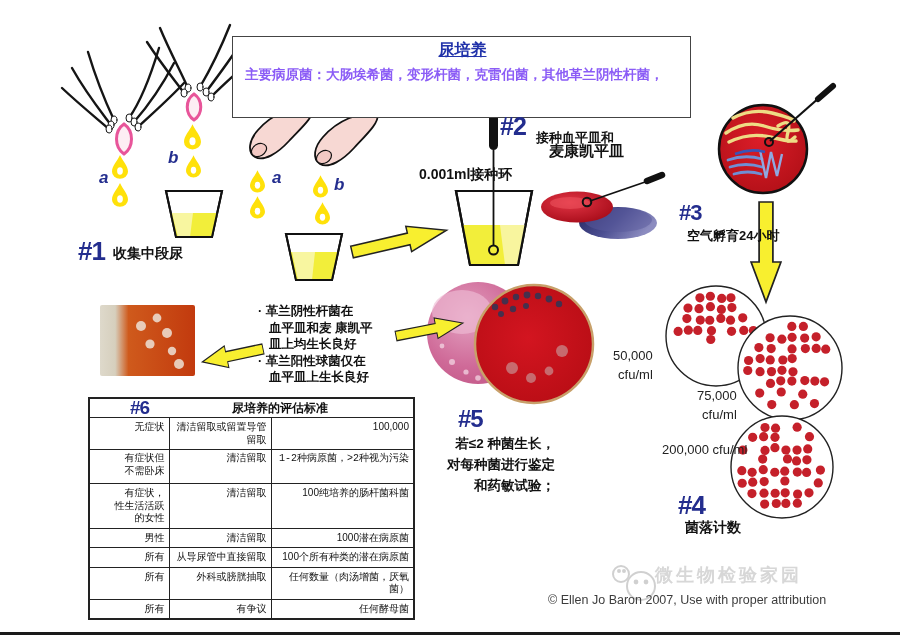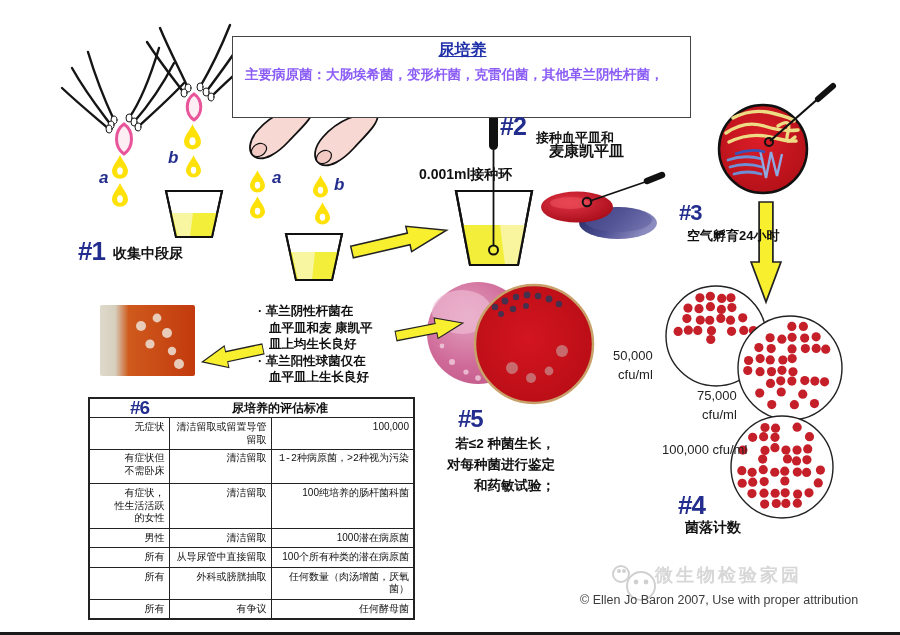--- a/index.html
+++ b/index.html
@@ -27,21 +27,21 @@
   .s5txt{color:#111;font-weight:700;font-size:13.5px;line-height:21px;}
   table.eval{
     border-collapse:collapse;background:#fff;table-layout:fixed;
     border:2px solid #222;font-size:10px;color:#111;
   }
   table.eval td{border:1px solid #222;vertical-align:top;padding:3px 4px;line-height:12.5px;}
   td.tt{border-bottom:1px solid #222;}
   .t6row{display:flex;align-items:center;height:16px;}
   .num6{color:#232d8e;font-weight:800;font-size:19px;letter-spacing:-1px;margin-left:38px;}
   .t6{flex:1;text-align:center;font-weight:700;font-size:12px;}
-  .copyright{color:#3c3c3c;font-size:12.5px;z-index:3;margin-left:32px;}
+  .copyright{color:#3c3c3c;font-size:12.5px;z-index:3;}
   .watermark{color:#d7d7d7;font-size:18px;font-weight:700;letter-spacing:3px;z-index:1;}
 </style>
 </head>
 <body>
 
 <div class="canvas">
 
   <svg class="art" width="900" height="635" viewBox="0 0 900 635">
     <defs>
       <symbol id="drop" viewBox="0 0 20 30">
@@ -380,21 +380,21 @@
   <div class="abs cn" style="left:536px;top:129px;font-size:13px;">接种血平皿和</div>
   <div class="abs cn" style="left:536px;top:142px;font-size:15px;margin-left:13px;">麦康凯平皿</div>
 
   <div class="abs blue-num" style="left:679px;top:200px;font-size:22px;">#3</div>
   <div class="abs cn" style="left:687px;top:227px;font-size:13px;">空气孵育24小时</div>
 
   <div class="abs cfu pre" style="left:613px;top:346px;">50,000
 cfu/ml</div>
   <div class="abs cfu pre" style="left:697px;top:386px;">75,000
 cfu/ml</div>
-  <div class="abs cfu" style="left:662px;top:440px;">100,000 cfu/ml</div>
+  <div class="abs cfu" style="left:662px;top:440px;">200,000 cfu/ml</div>
 
   <div class="abs blue-num" style="left:678px;top:490px;font-size:26px;">#4</div>
   <div class="abs cn" style="left:685px;top:519px;font-size:14px;">菌落计数</div>
 
   <div class="abs" style="left:258px;top:303px;">
     <div class="note-line">· 革兰阴性杆菌在</div>
     <div class="note-line note-indent">血平皿和麦 康凯平</div>
     <div class="note-line note-indent">皿上均生长良好</div>
     <div class="note-line">· 革兰阳性球菌仅在</div>
     <div class="note-line note-indent">血平皿上生长良好</div>

